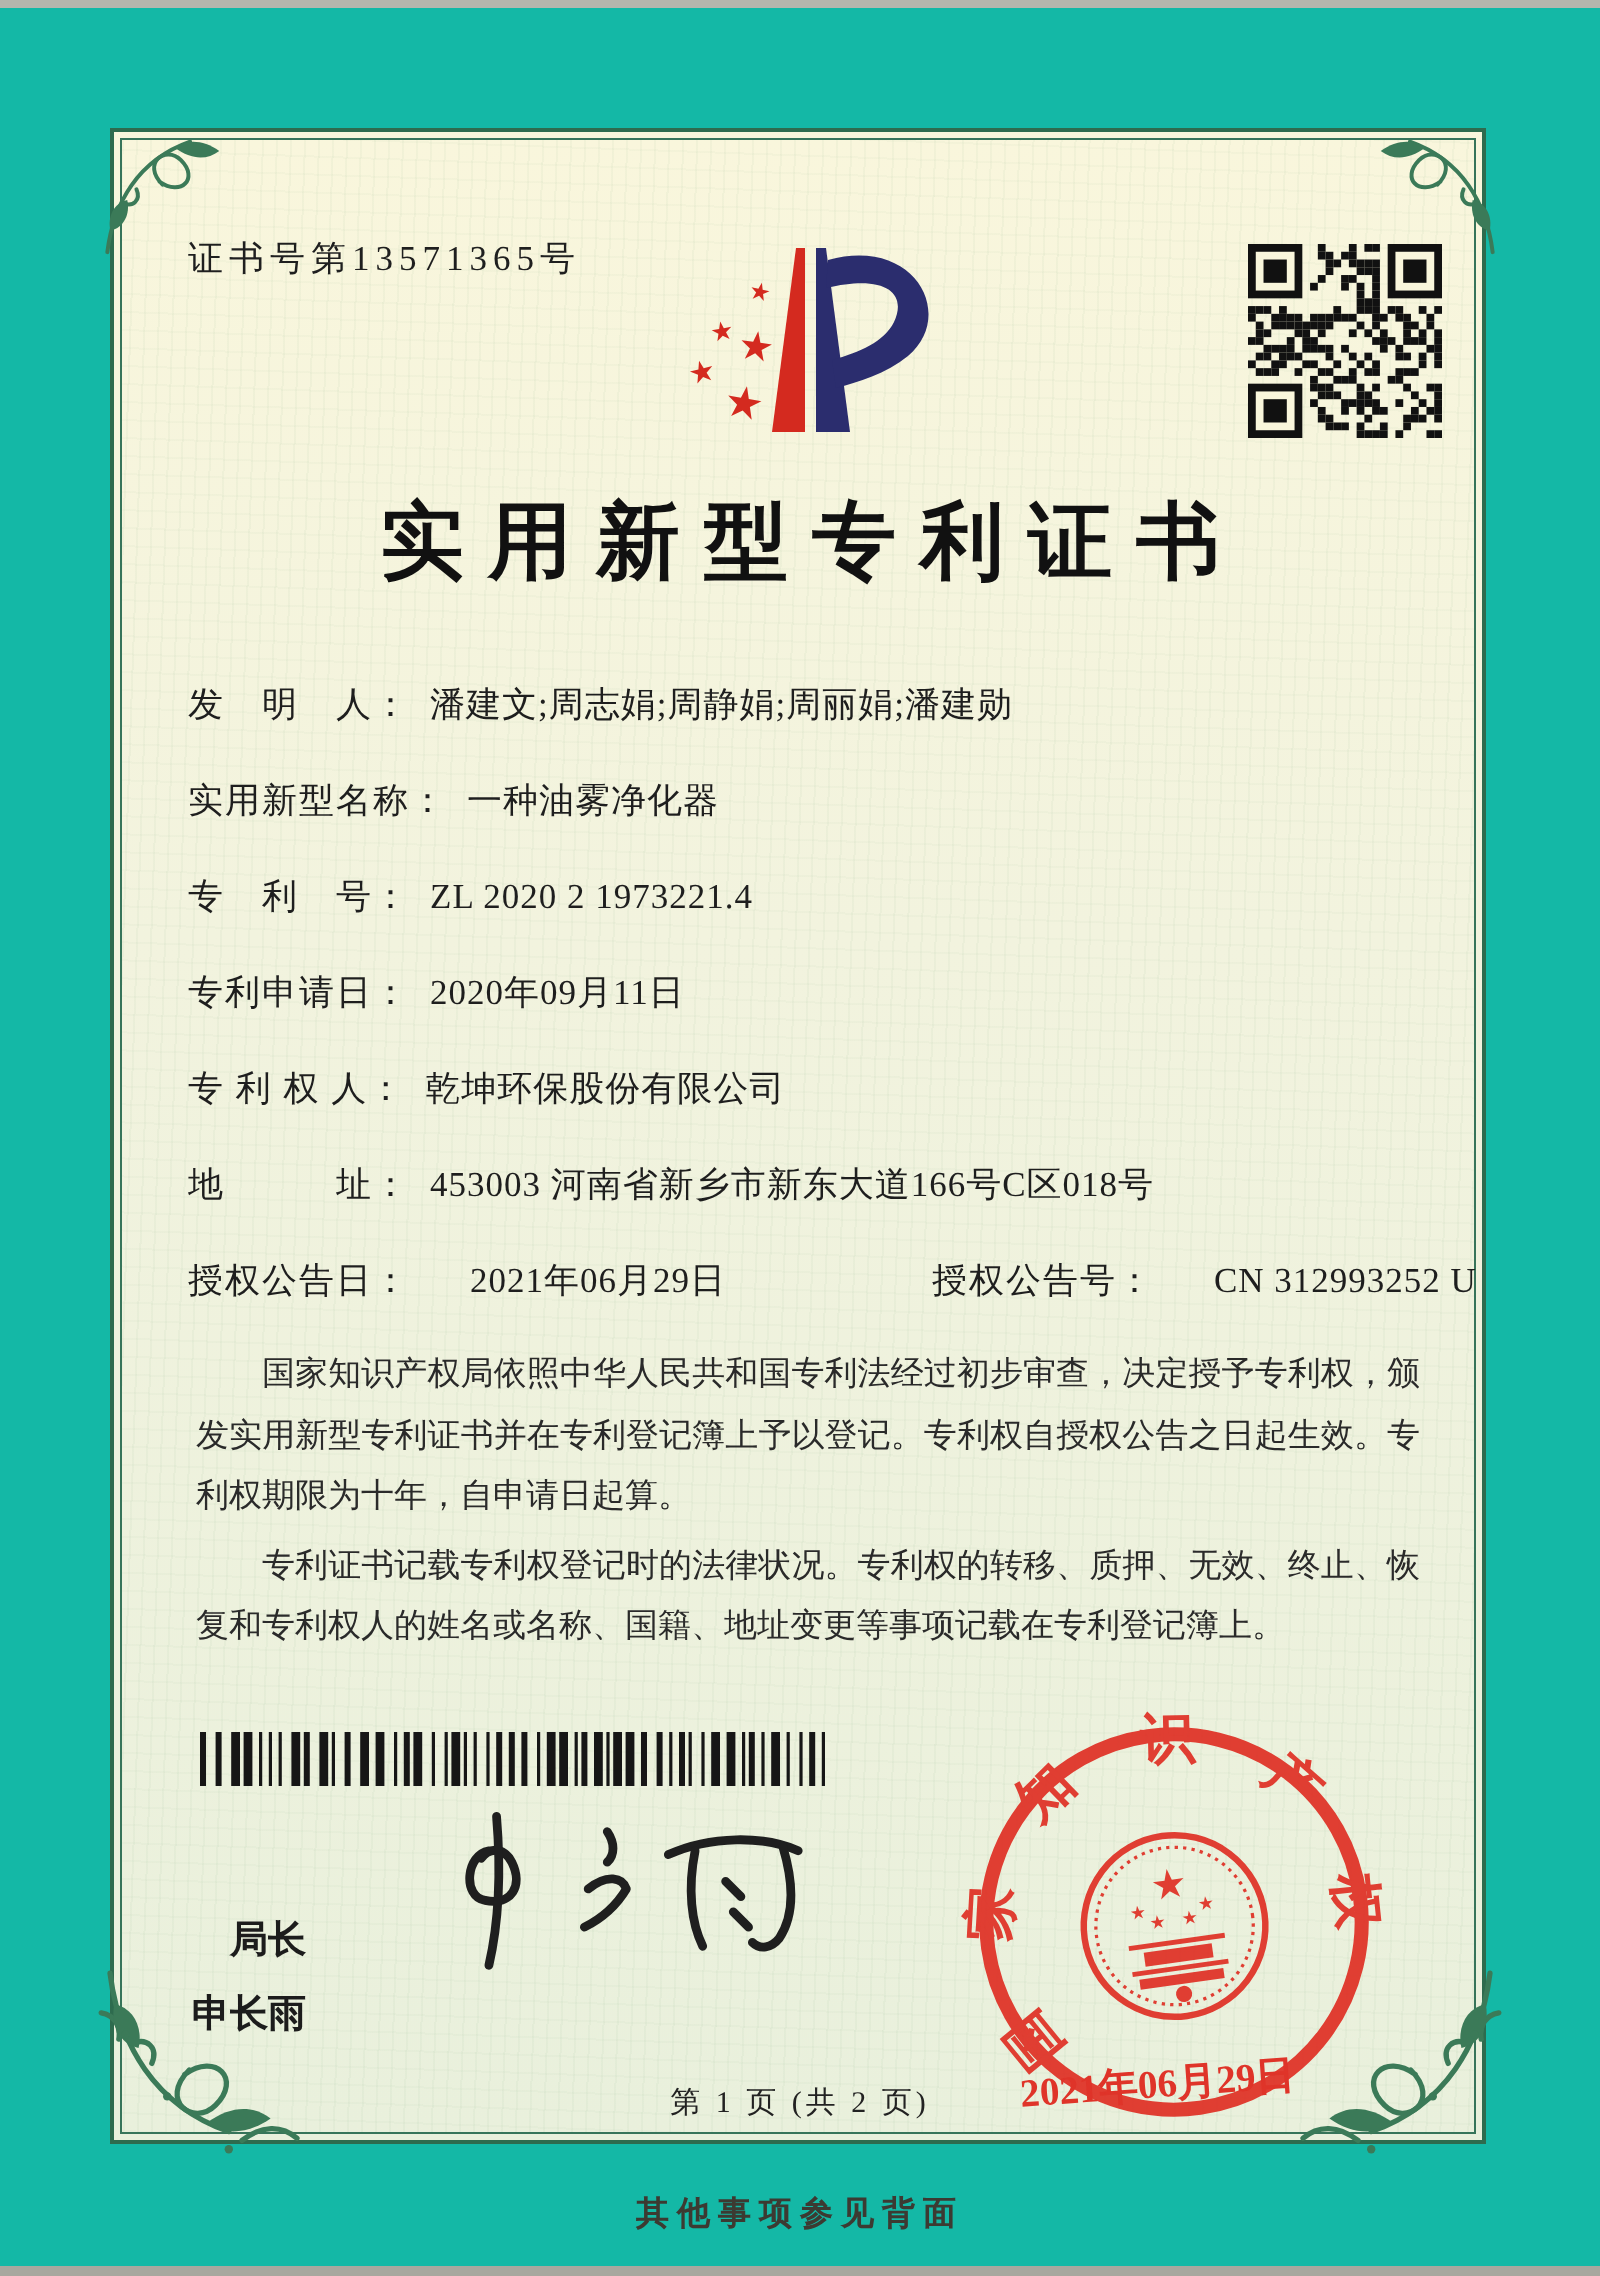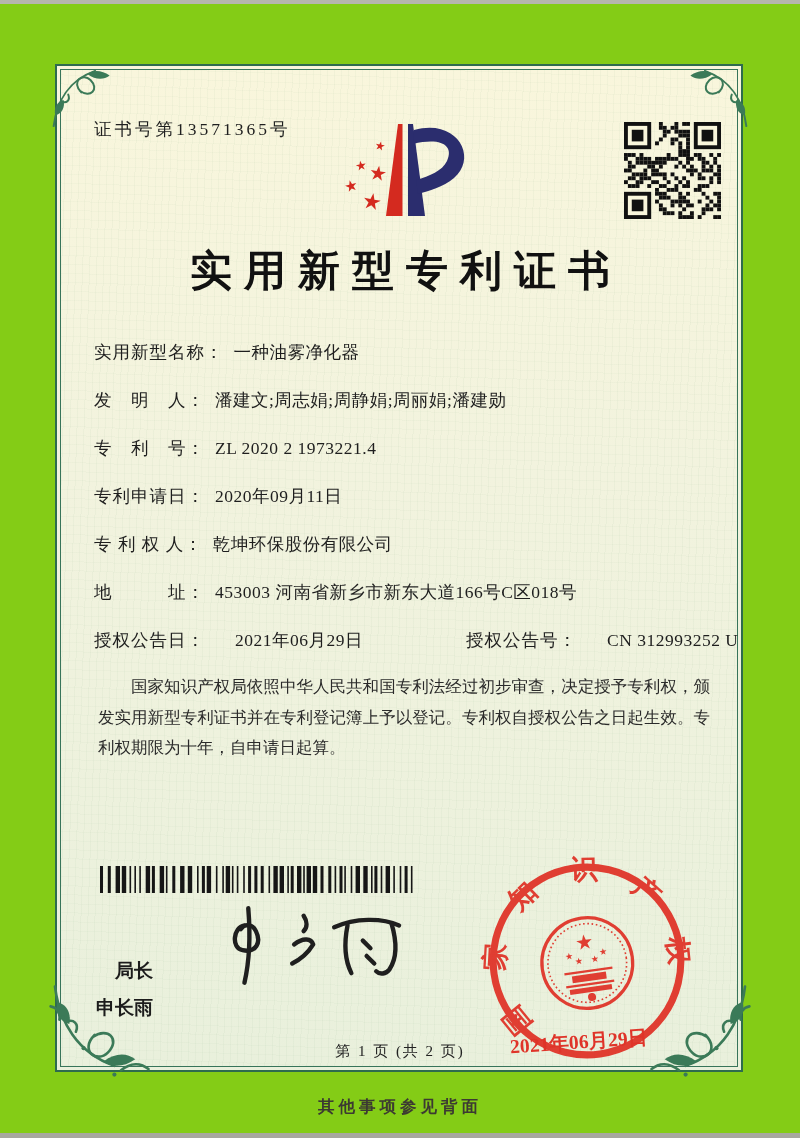--- a/index.html
+++ b/index.html
@@ -1,18 +1,18 @@
 <!DOCTYPE html>
 <html><head>
 <meta charset="utf-8">
 <style>
   html,body{margin:0;padding:0;background:#888;}
   .page{
     position:relative;width:800px;height:1138px;margin:0 auto;
-    background:#84cc16;overflow:hidden;
+    background:#14b8a6;overflow:hidden;
     font-family:"Liberation Serif","DejaVu Serif",serif;color:#222;
   }
   .photo-edge-top{position:absolute;left:0;top:0;width:100%;height:4px;background:#b6b6ad;}
   .photo-edge-bottom{position:absolute;left:0;bottom:0;width:100%;height:5px;background:#a8a89f;}
 
   
   .frame{
     position:absolute;left:55px;top:64px;width:688px;height:1008px;
     border:2px solid #2e6b4e;box-sizing:border-box;
     background:linear-gradient(180deg,#f9f6dc 0%,#f2f3de 40%,#e9f0dc 100%);
@@ -367,26 +367,26 @@
       <rect x="80" y="8" width="12" height="12" fill="#111"></rect>
       <rect x="0" y="72" width="28" height="28" fill="#111"></rect>
       <rect x="4" y="76" width="20" height="20" fill="#f9f6dc"></rect>
       <rect x="8" y="80" width="12" height="12" fill="#111"></rect>
     </svg>
 
   <div class="title">实用新型专利证书</div>
 
   <div class="fields">
     <div class="field-row">
+      <span class="flabel">发　明　人：</span>
+      <span class="fvalue">潘建文;周志娟;周静娟;周丽娟;潘建勋</span>
+    </div>
+    <div class="field-row">
       <span class="flabel">实用新型名称：</span>
       <span class="fvalue">一种油雾净化器</span>
-    </div>
-    <div class="field-row">
-      <span class="flabel">发　明　人：</span>
-      <span class="fvalue">潘建文;周志娟;周静娟;周丽娟;潘建勋</span>
     </div>
     <div class="field-row">
       <span class="flabel">专　利　号：</span>
       <span class="fvalue">ZL 2020 2 1973221.4</span>
     </div>
     <div class="field-row">
       <span class="flabel">专利申请日：</span>
       <span class="fvalue">2020年09月11日</span>
     </div>
     <div class="field-row">
@@ -404,20 +404,21 @@
       </span>
       <span class="field-group">
         <span class="flabel">授权公告号：</span>
         <span class="fvalue">CN 312993252 U</span>
       </span>
     </div>
   </div>
 
   <div class="body-text">
     <p>国家知识产权局依照中华人民共和国专利法经过初步审查，决定授予专利权，颁发实用新型专利证书并在专利登记簿上予以登记。专利权自授权公告之日起生效。专利权期限为十年，自申请日起算。</p>
+    <p>专利证书记载专利权登记时的法律状况。专利权的转移、质押、无效、终止、恢复和专利权人的姓名或名称、国籍、地址变更等事项记载在专利登记簿上。</p>
   </div>
 
   <svg class="barcode" id="barcode-svg" viewBox="0 0 320 27" preserveAspectRatio="none">
       <rect x="0" y="0" width="3" height="27" fill="#161616"></rect>
       <rect x="7.8" y="0" width="3" height="27" fill="#161616"></rect>
       <rect x="15.6" y="0" width="4.4" height="27" fill="#161616"></rect>
       <rect x="21.8" y="0" width="4.4" height="27" fill="#161616"></rect>
       <rect x="29.5" y="0" width="1.6" height="27" fill="#161616"></rect>
       <rect x="34.4" y="0" width="1.6" height="27" fill="#161616"></rect>
       <rect x="39.3" y="0" width="1.6" height="27" fill="#161616"></rect>

